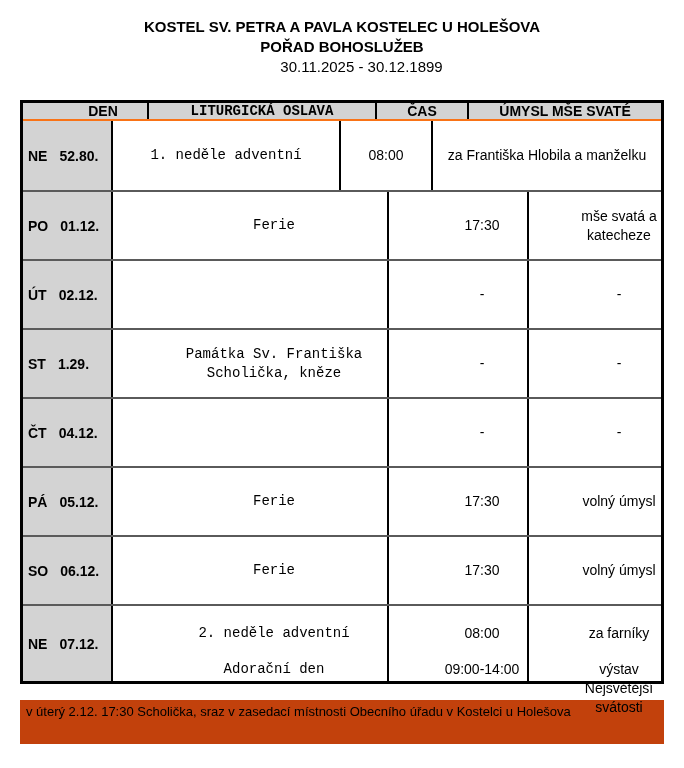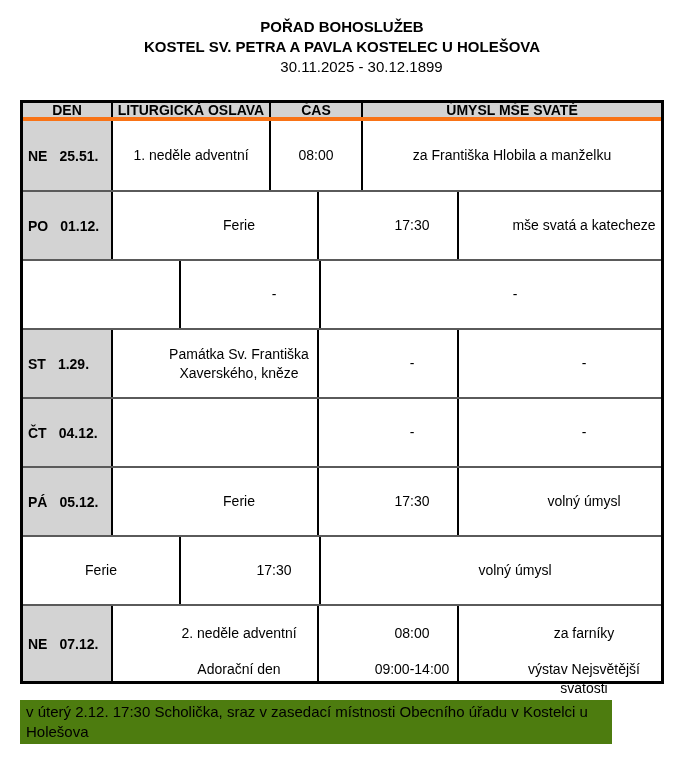--- a/index.html
+++ b/index.html
@@ -19,34 +19,35 @@
   .schedule {
     margin: 23px 0 0 20px;
     width: 644px;
     border: 3px solid #000000;
     background: #ffffff;
   }
   .hrow {
     display: flex;
     height: 18px;
     background: #d3d3d3;
-    border-bottom: 4px solid #f97316;
+    border-bottom: 2px solid #f97316;
     font-weight: bold;
     font-size: 14px;
+    padding-left: 36px;
   }
   .hrow > div {
     display: flex; align-items: center; justify-content: center;
     line-height: 15px;
   }
   .row { display: flex; height: 69px; font-size: 14px; }
   .row + .row { border-top: 2px solid #5a5a5a; gap: 48px; }
   .row.last { height: 77px; }
 
   .c-day   { width: 90px;  border-right: 2px solid #000000; }
-  .c-lit   { width: 158px; border-right: 2px solid #000000; }
+  .c-lit   { width: 228px; border-right: 2px solid #000000; font-family: Liberation Mono, monospace; }
   .c-cas   { width: 92px;  border-right: 2px solid #000000; }
   .c-umysl { flex: 1; }
 
   .row .c-day {
     background: #d3d3d3;
     display: flex; align-items: center;
     padding-left: 5px;
     font-weight: bold;
     gap: 12px;
   }
@@ -70,78 +71,82 @@
   .sub-bottom {
     height: 21px; width: 100%;
     display: flex; align-items: flex-start; justify-content: center;
     text-align: center;
     padding-bottom: 16px;
   }
 
   
   .footer-note {
     margin: 16px 0 0 20px;
-    width: 592px;
+    width: 644px;
     min-height: 44px;
-    background: #4d7c0f;
-    font-size: 15px;
+    background: #c2410c;
+    font-size: 13px;
     line-height: 20px;
     padding: 2px 6px;
   }
 </style>
 </head>
 <body>
 
 <div class="titles">
+  <div class="title-line">KOSTEL SV. PETRA A PAVLA KOSTELEC U HOLEŠOVA</div>
   <div class="title-line">POŘAD BOHOSLUŽEB</div>
-  <div class="title-line">KOSTEL SV. PETRA A PAVLA KOSTELEC U HOLEŠOVA</div>
   <div class="date-line">30.11.2025 - 30.12.1899</div>
 </div>
 
 <div class="schedule">
 
   <div class="hrow">
     <div class="c-day">DEN</div>
     <div class="c-lit">LITURGICKÁ OSLAVA</div>
     <div class="c-cas">ČAS</div>
     <div class="c-umysl">ÚMYSL MŠE SVATÉ</div>
   </div>
 
   <div class="row">
     <div class="c-day">
       <span>NE</span>
-      <span>25.51.</span>
+      <span>52.80.</span>
     </div>
     <div class="c-lit">1. neděle adventní</div>
     <div class="c-cas">08:00</div>
     <div class="c-umysl">za Františka Hlobila a manželku</div>
   </div>
 
   <div class="row">
     <div class="c-day">
       <span>PO</span>
       <span>01.12.</span>
     </div>
     <div class="c-lit">Ferie</div>
     <div class="c-cas">17:30</div>
     <div class="c-umysl">mše svatá a katecheze</div>
   </div>
 
   <div class="row">
+    <div class="c-day">
+      <span>ÚT</span>
+      <span>02.12.</span>
+    </div>
     <div class="c-lit"></div>
     <div class="c-cas">-</div>
     <div class="c-umysl">-</div>
   </div>
 
   <div class="row">
     <div class="c-day">
       <span>ST</span>
       <span>1.29.</span>
     </div>
-    <div class="c-lit">Památka Sv. Františka Xaverského, kněze</div>
+    <div class="c-lit">Památka Sv. Františka Scholička, kněze</div>
     <div class="c-cas">-</div>
     <div class="c-umysl">-</div>
   </div>
 
   <div class="row">
     <div class="c-day">
       <span>ČT</span>
       <span>04.12.</span>
     </div>
     <div class="c-lit"></div>
@@ -153,20 +158,24 @@
     <div class="c-day">
       <span>PÁ</span>
       <span>05.12.</span>
     </div>
     <div class="c-lit">Ferie</div>
     <div class="c-cas">17:30</div>
     <div class="c-umysl">volný úmysl</div>
   </div>
 
   <div class="row">
+    <div class="c-day">
+      <span>SO</span>
+      <span>06.12.</span>
+    </div>
     <div class="c-lit">Ferie</div>
     <div class="c-cas">17:30</div>
     <div class="c-umysl">volný úmysl</div>
   </div>
 
   <div class="row last">
     <div class="c-day">
       <span>NE</span>
       <span>07.12.</span>
     </div>

